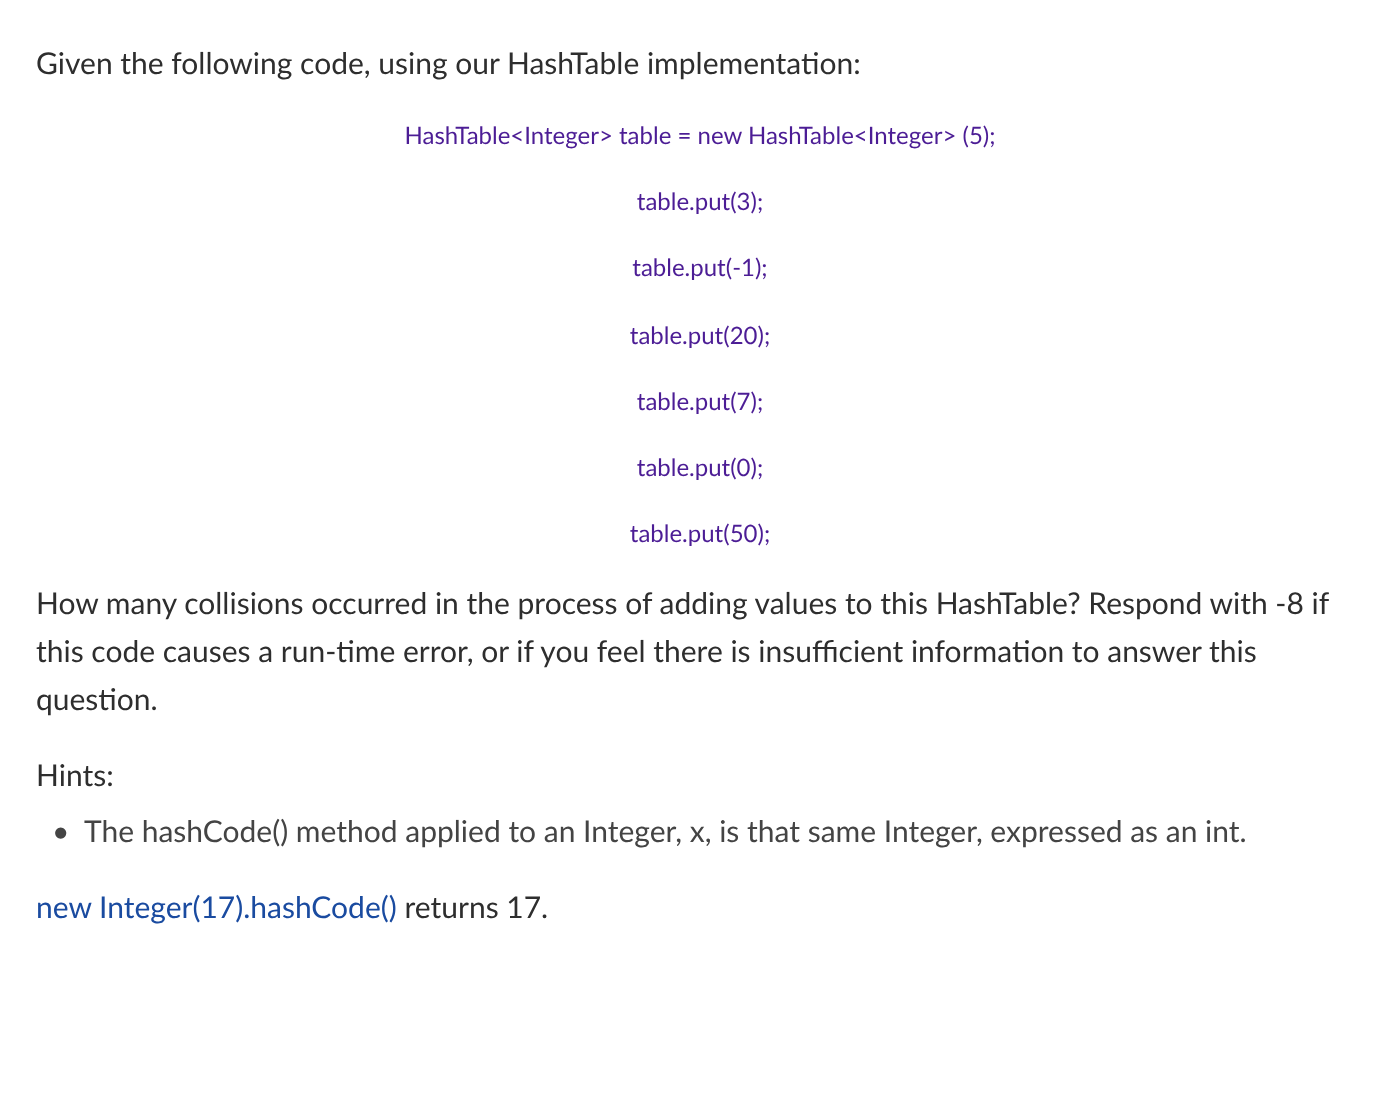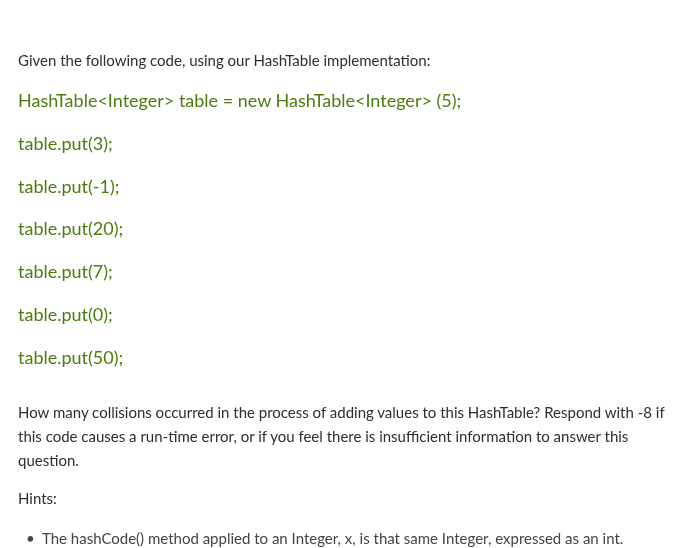--- a/index.html
+++ b/index.html
@@ -12,29 +12,29 @@
     height: 548px;
     background: #ffffff;
     font-family: -apple-system, BlinkMacSystemFont, "Segoe UI", "Lato", sans-serif;
     font-size: 15px;
     line-height: 1.6;
     color: #2e2e2e;
     padding: 20px 18px;
   }
   .para {
     margin-bottom: 14px;
-    margin-top: 28px;
   }
   .code-line {
-    color: #4d7c0f;
+    color: #4c1d95;
     margin-bottom: 14px;
-    font-size: 18px;
+    font-size: 12px;
+    text-align: center;
   }
   .hints-label {
-    margin-bottom: 16px;
+    margin-bottom: 4px;
   }
   ul.hints {
     list-style: none;
     padding-left: 4px;
     margin-bottom: 14px;
   }
   ul.hints li {
     position: relative;
     padding-left: 20px;
     margin-bottom: 2px;

